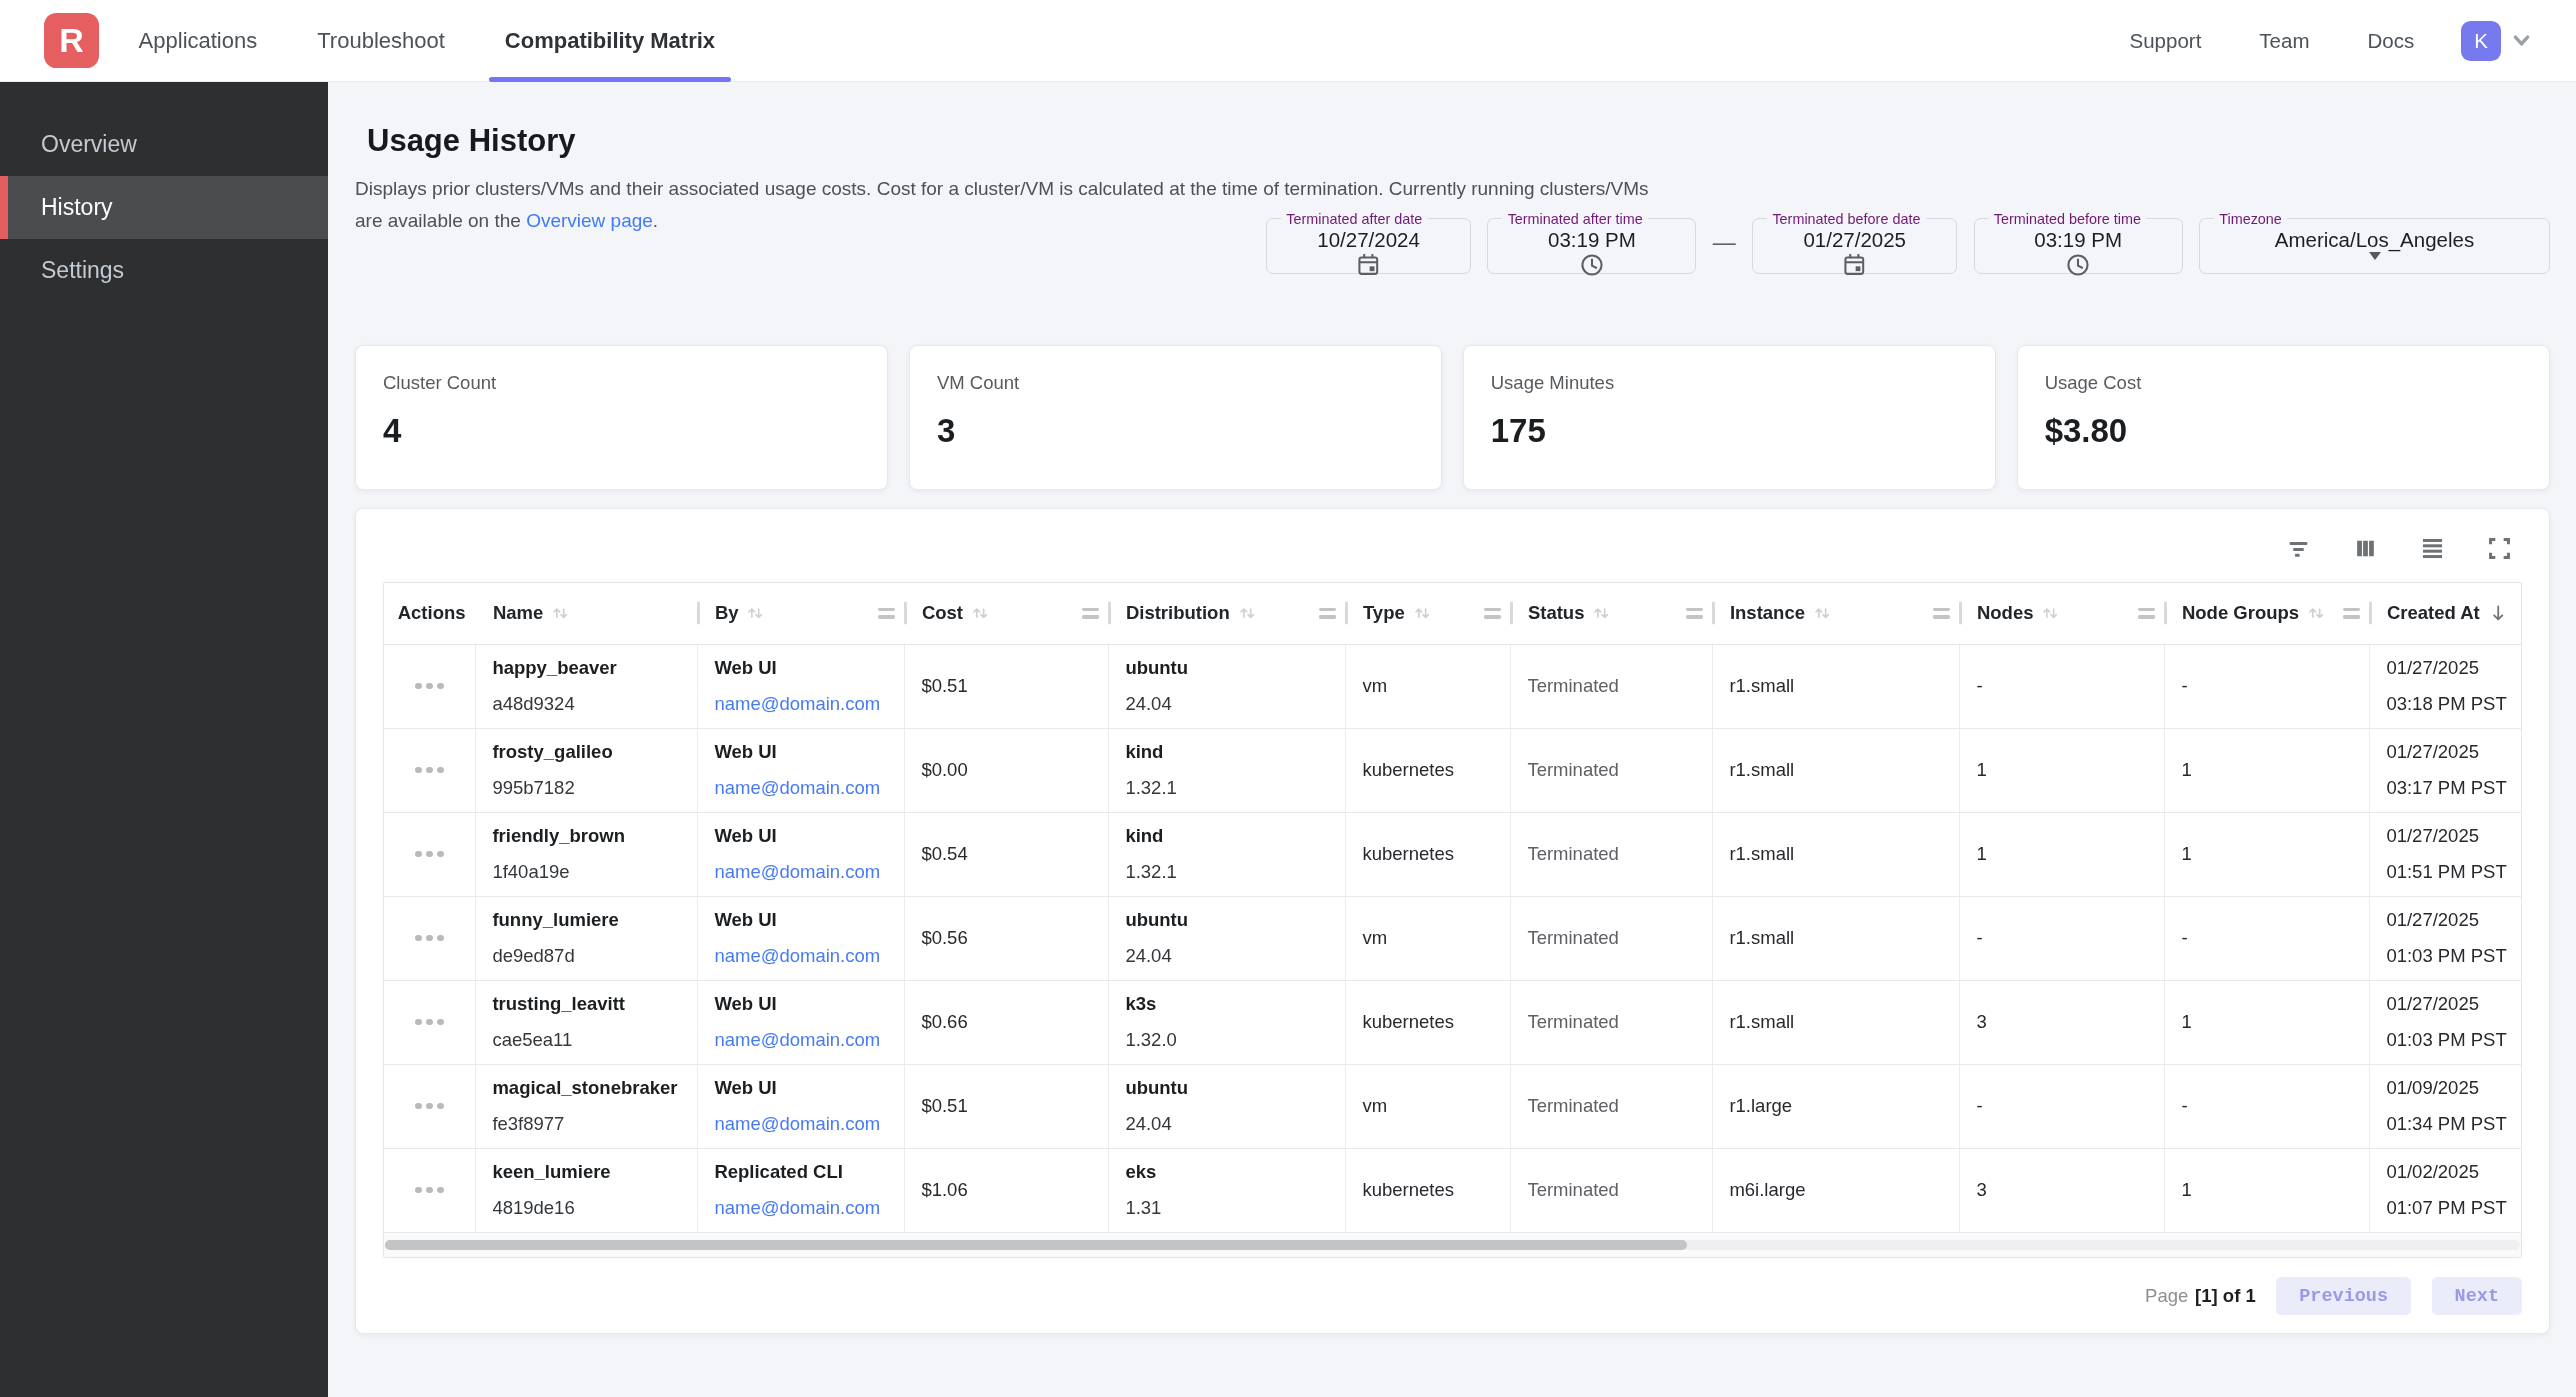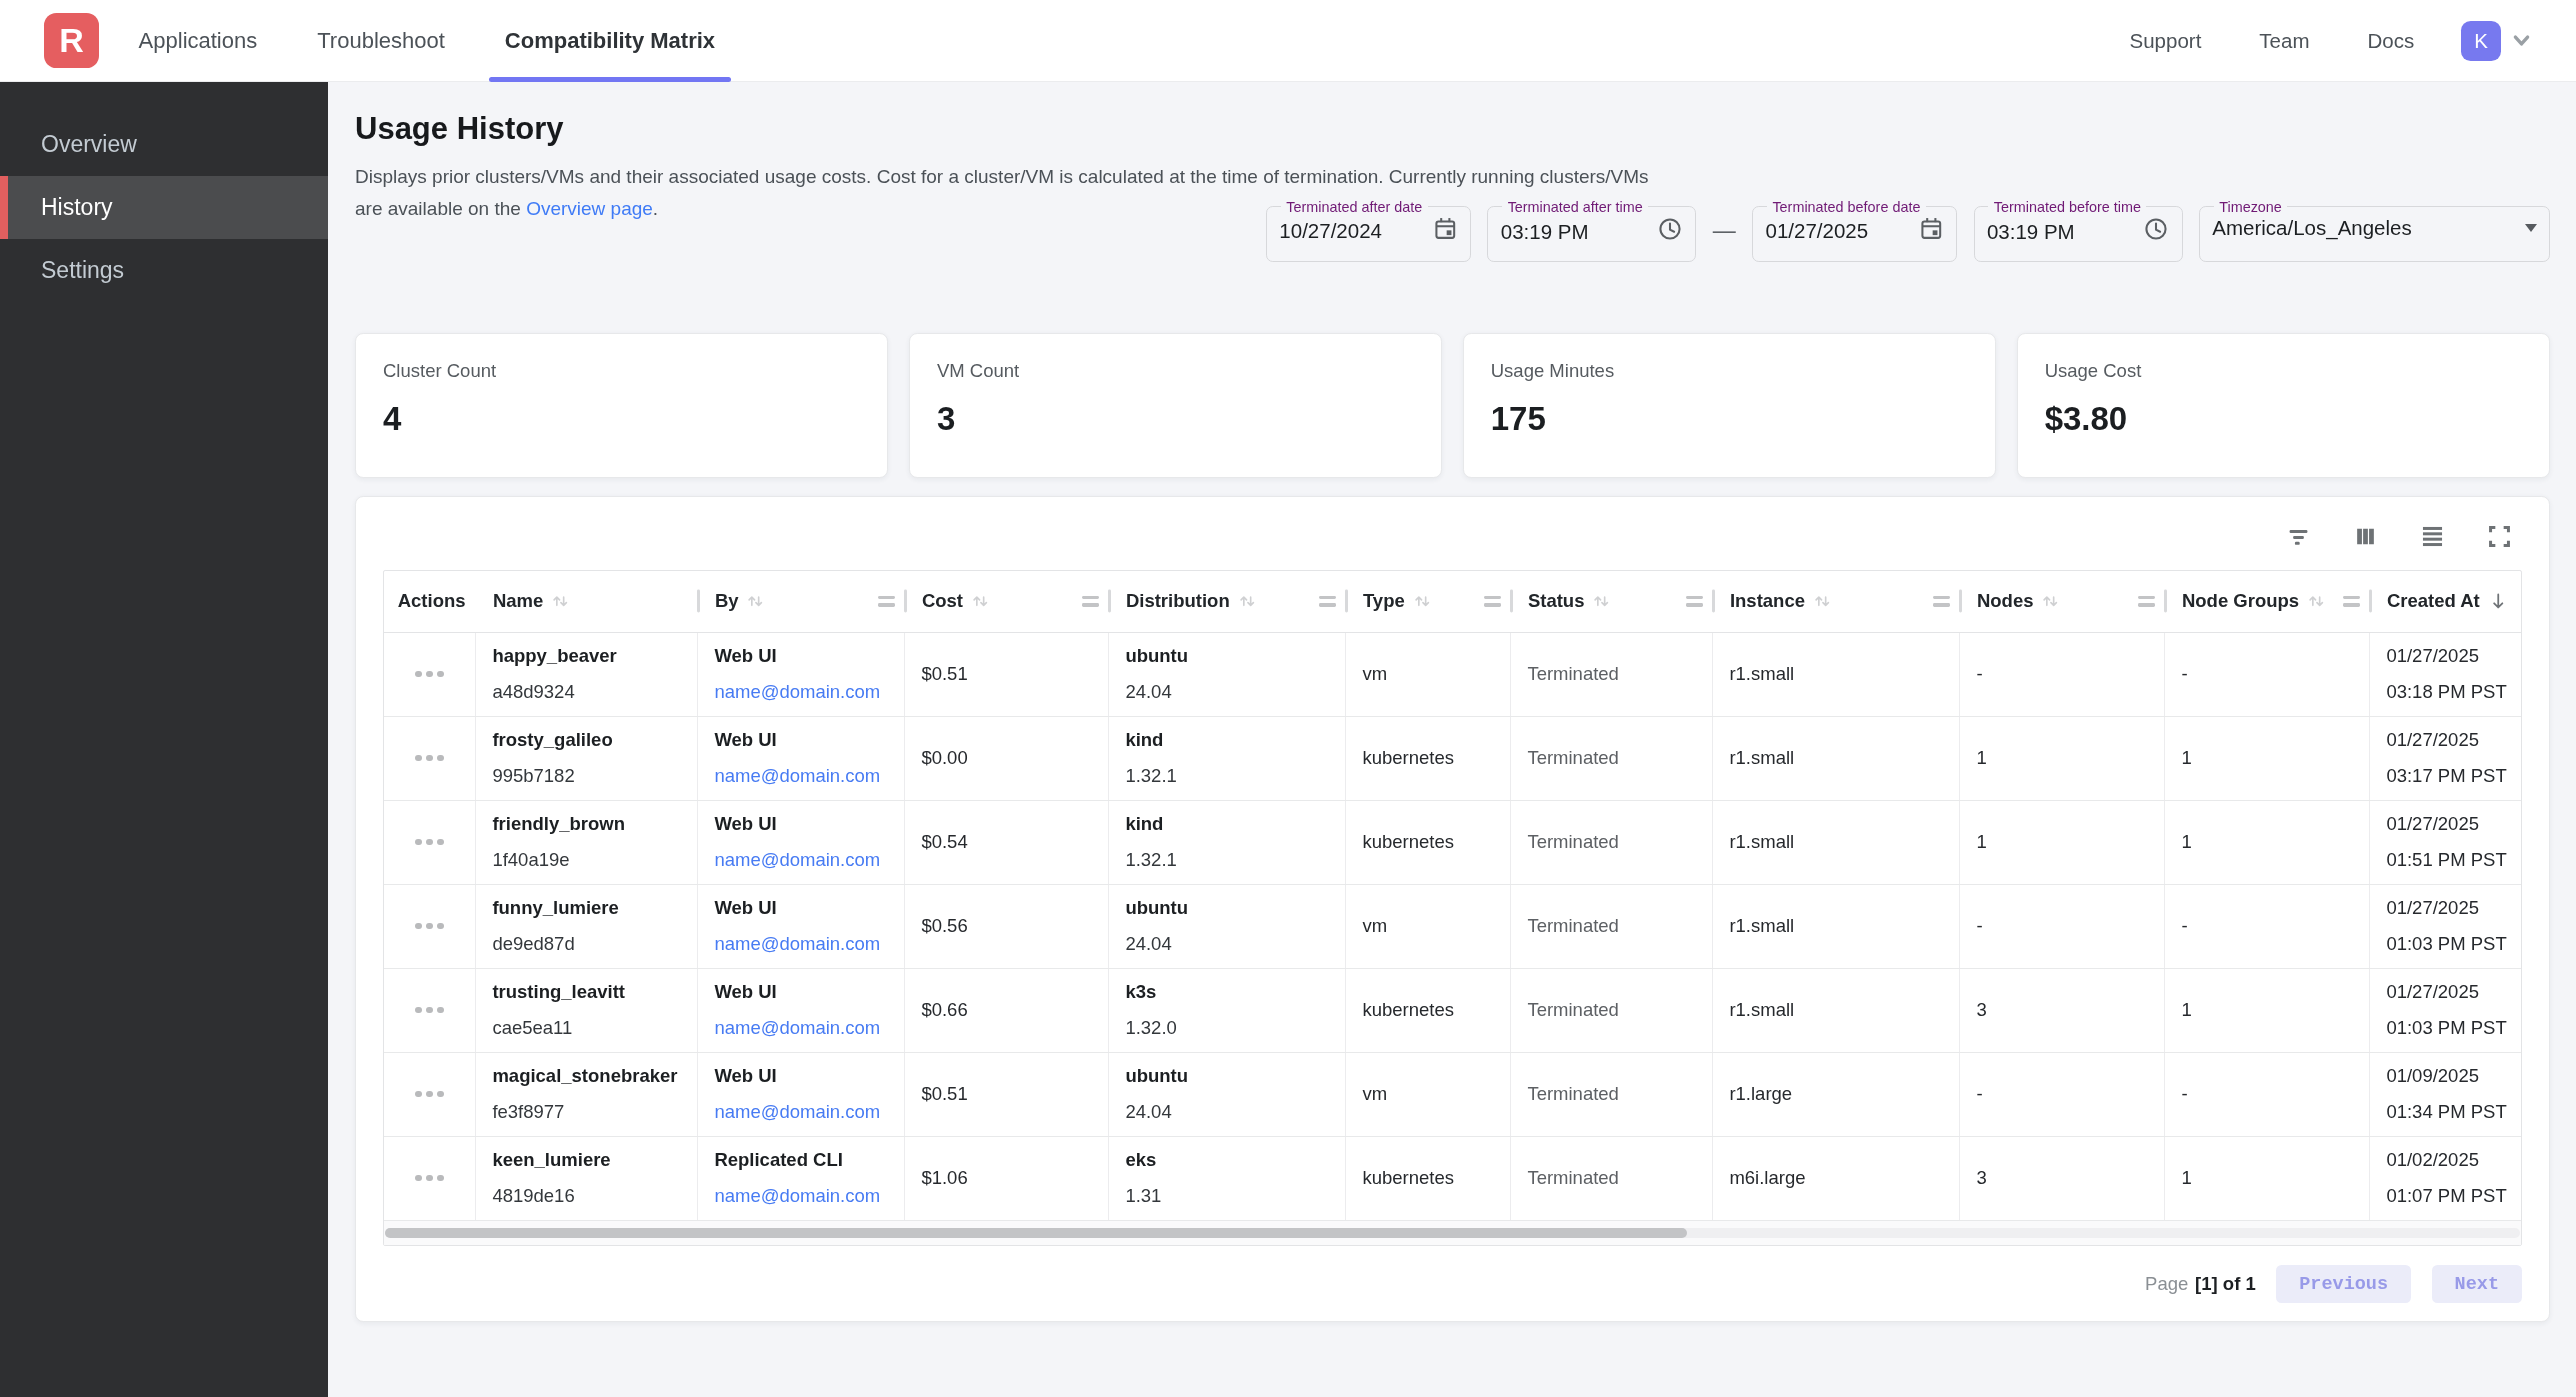--- a/index.html
+++ b/index.html
@@ -29,30 +29,30 @@
   .sidebar { position:absolute; left:0; top:82px; bottom:0; width:328px; background:#2e2f31;
     padding-top:31px; z-index:2; }
   .side-item { height:63px; display:flex; align-items:center; padding-left:41px;
     font-size:23px; color:#c3cbd2; position:relative; cursor:pointer; }
   .side-item.active { background:#4b4c4e; color:#ffffff; }
   .side-item.active::before { content:''; position:absolute; left:0; top:0; bottom:0;
     width:7.5px; background:#e15f5f; }
   
   .main { position:absolute; left:328px; top:82px; right:0; bottom:0;
     padding:29px 26px 0 27px; }
-  .page-title { margin:0; font-size:31px; font-weight:bold; color:#17191c; }
+  .page-title { margin:12px; font-size:31px; font-weight:bold; color:#17191c; }
   .desc { margin-top:13.7px; font-size:19px; line-height:32px; color:#4b5157; max-width:1302px; }
   .desc a { color:#3f7bf6; text-decoration:none; cursor:pointer; }
   
   .filter-row { display:flex; justify-content:flex-end; align-items:center; gap:16.4px; margin-top:-45px; }
   fieldset.field { margin:0; border:1.4px solid #d7d8db; border-radius:6.8px;
     padding:0 12.3px 8.2px 12.3px; height:63px; background:transparent; }
   legend.flabel { font-size:14.4px; color:#701a75; padding:0 5.5px; margin-left:1.4px; white-space:nowrap; }
   .fvalue { display:flex; align-items:center; justify-content:space-between;
-    font-size:20.5px; color:#1c1f22; margin-top:1.4px; }
+    font-size:20.5px; color:#1c1f22; margin-top:1.4px;flex-direction:column; }
   .w-date { width:205px; } .w-time { width:209px; } .w-tz { width:351px; }
   .dash { color:#5d6266; font-size:23px; }
   .caret { width:0; height:0; border-left:6.8px solid transparent; border-right:6.8px solid transparent;
     border-top:8.2px solid #565a5f; }
   
   .stats-row { display:flex; gap:20.5px; margin-top:71px; }
   .stat-card { flex:1; background:#fff; border:0.7px solid #e7e8ea; border-radius:8.2px;
     box-shadow:0 1.4px 5.5px rgba(40,44,60,0.06); height:145px; padding:26px 27px; }
   .stat-label { font-size:18.5px; color:#565b60; }
   .stat-value { margin-top:18px; font-size:33px; font-weight:bold; color:#1b1e21; }

